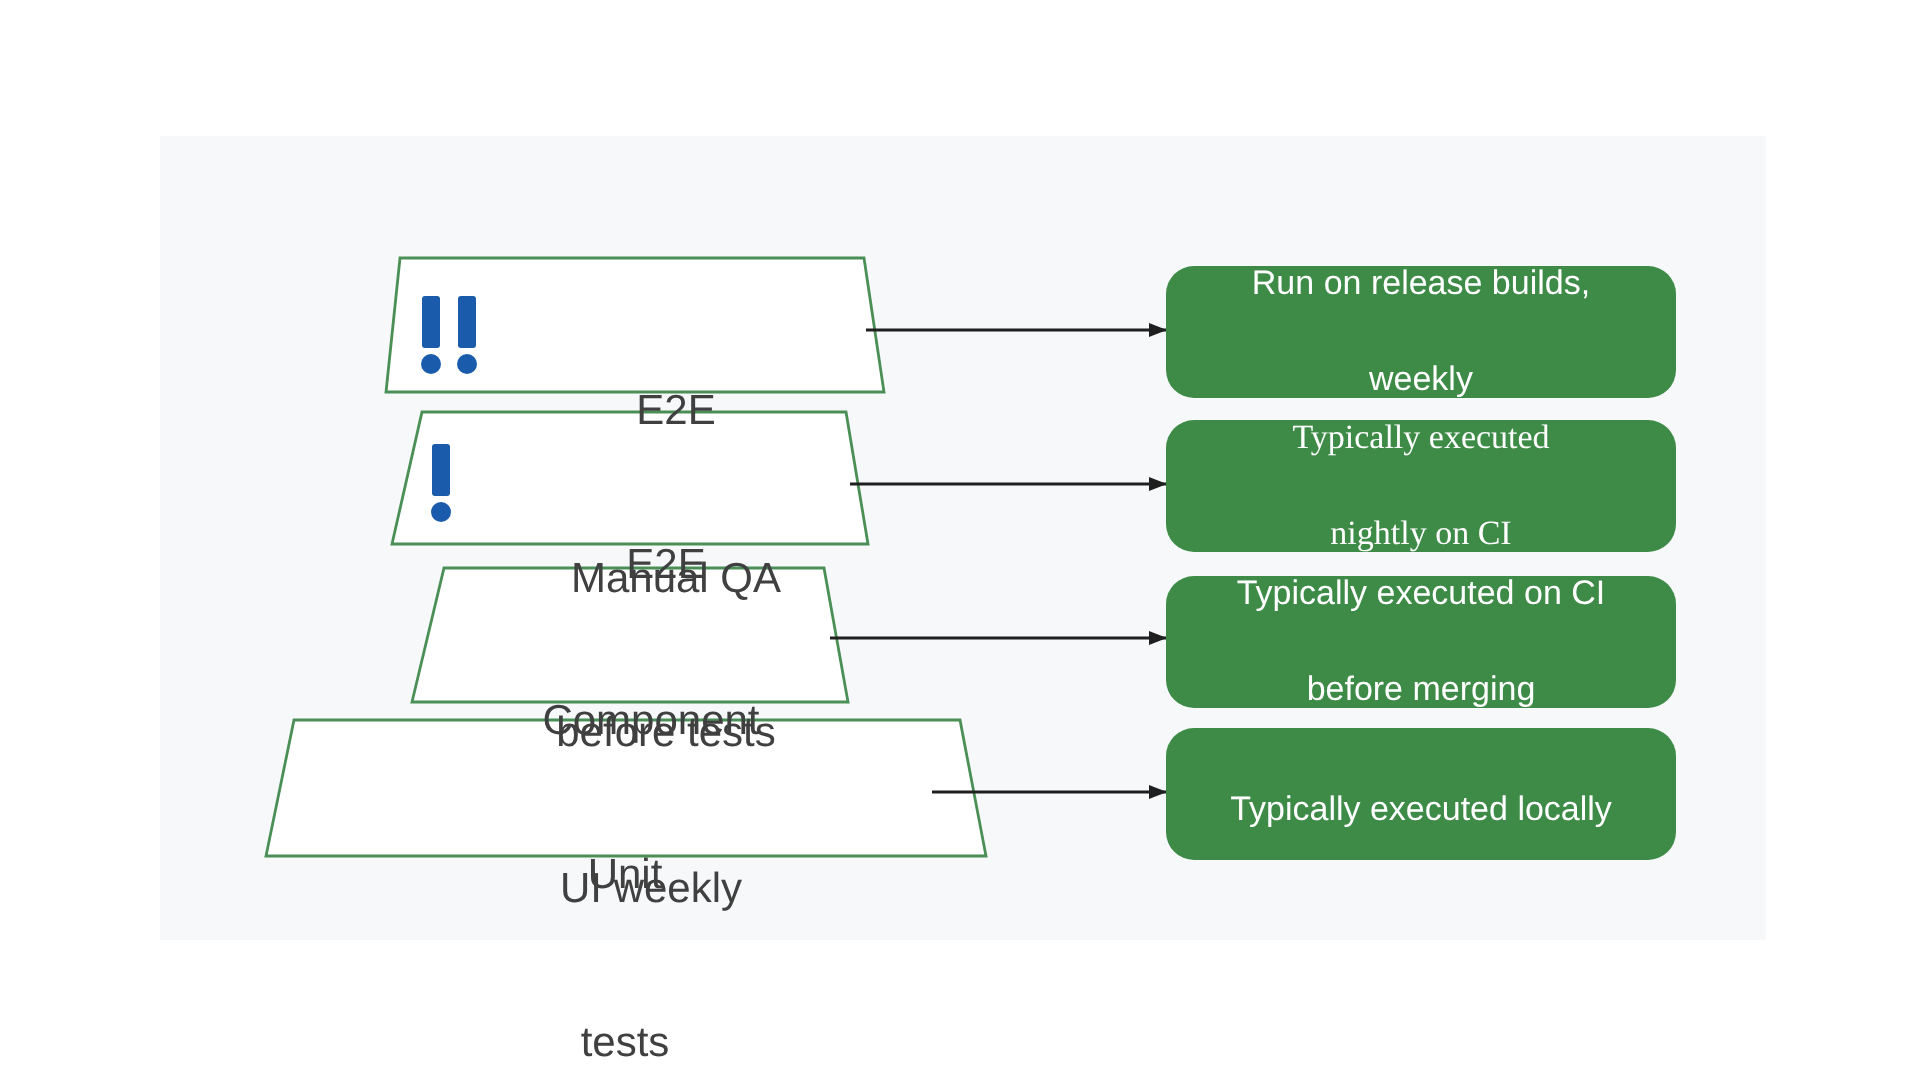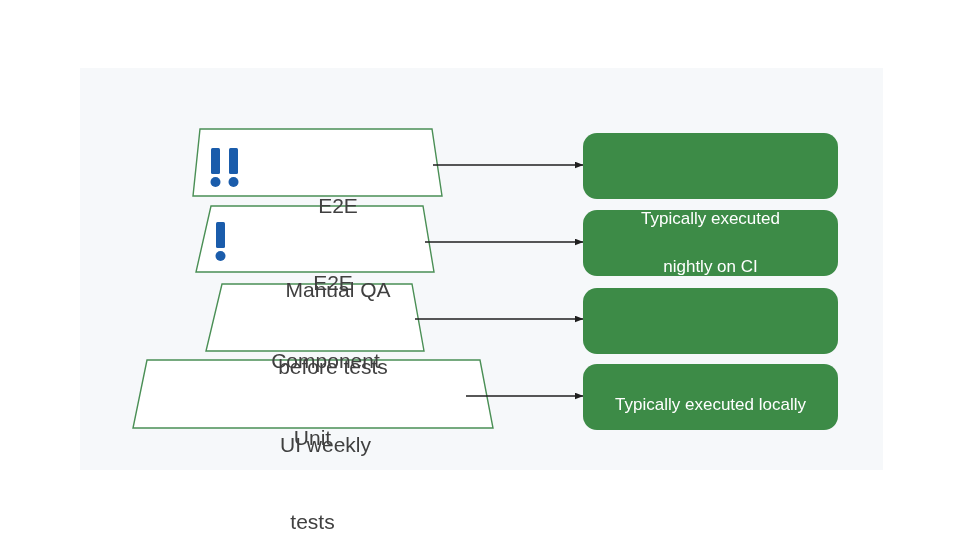--- a/index.html
+++ b/index.html
@@ -116,28 +116,40 @@
   <div class="pyr-label" style="left:228px; top:291px; width:195px;">
     <div>Component</div>
     <div>UI weekly</div>
   </div>
 
   <div class="pyr-label" style="left:215px; top:368px; width:195px;">
     <div>Unit</div>
     <div>tests</div>
   </div>
 
+  <div class="callout-label" style="left:588px; top:133px; width:245px; height:66px;">
+    <div>
+      <div>Run on release builds,</div>
+      <div>weekly</div>
+    </div>
+  </div>
 
-  <div class="callout-label" style="left:588px; top:210px; width:245px; height:66px;">
+  <div class="callout-label" style="left:588px; top:210px; width:245px; height:66px;font-family:Liberation Serif, serif;">
     <div>
       <div>Typically executed</div>
       <div>nightly on CI</div>
     </div>
   </div>
 
+  <div class="callout-label" style="left:588px; top:288px; width:245px; height:66px;">
+    <div>
+      <div>Typically executed on CI</div>
+      <div>before merging</div>
+    </div>
+  </div>
 
   <div class="callout-label" style="left:588px; top:364px; width:245px; height:81px;">
     <div>
       <div>Typically executed locally</div>
     </div>
   </div>
 
 </div>
 
 </body></html>

